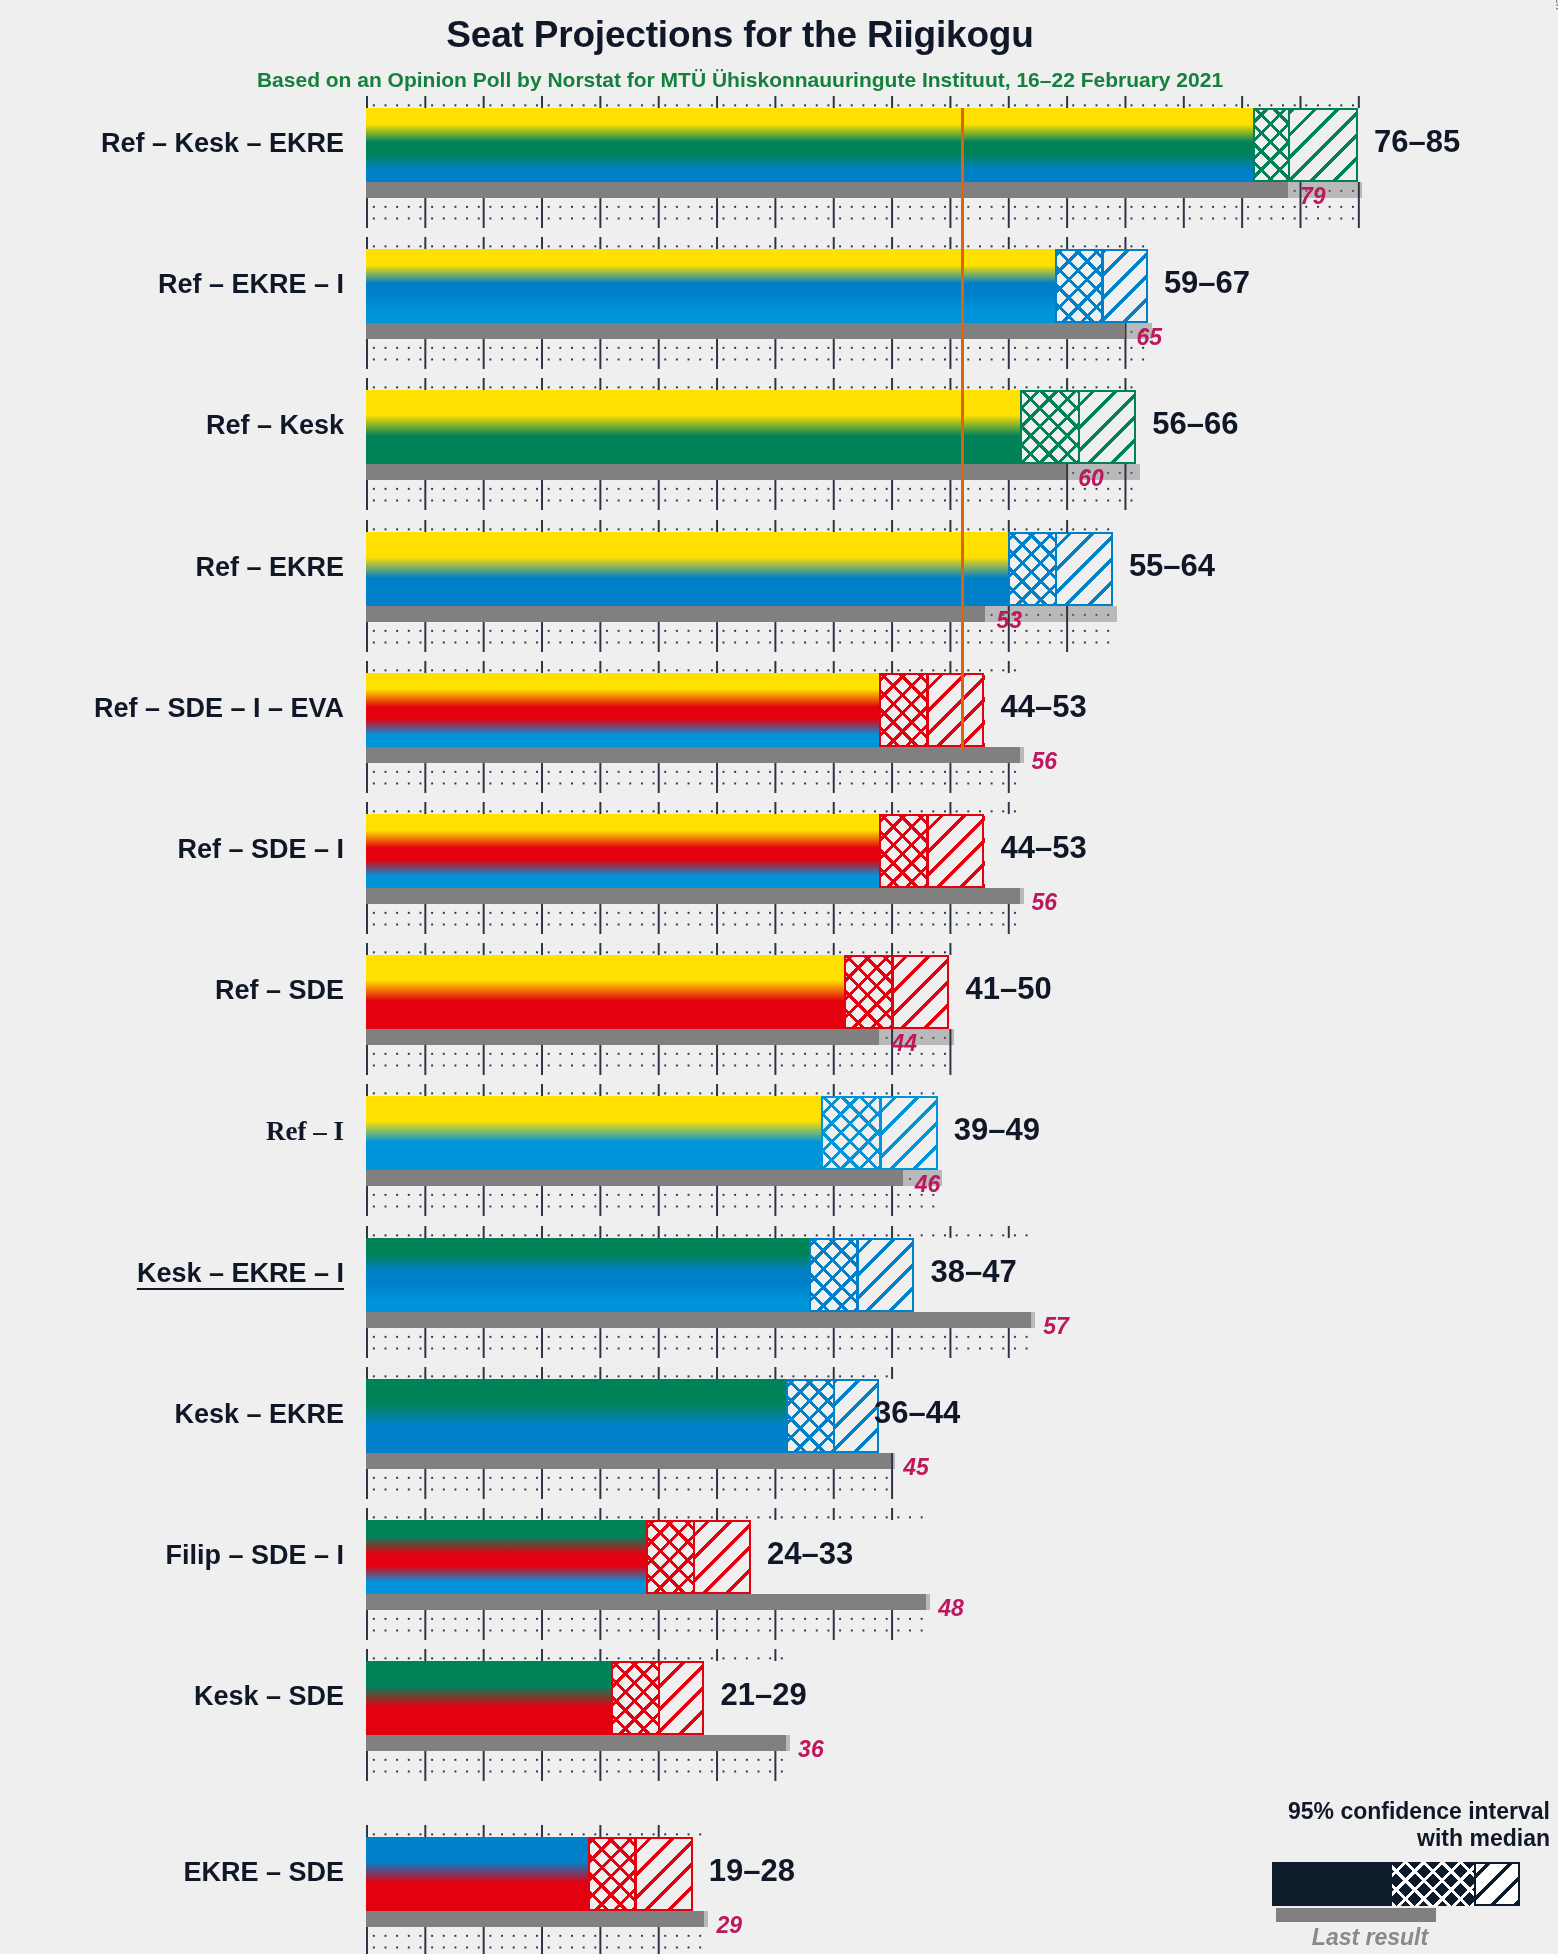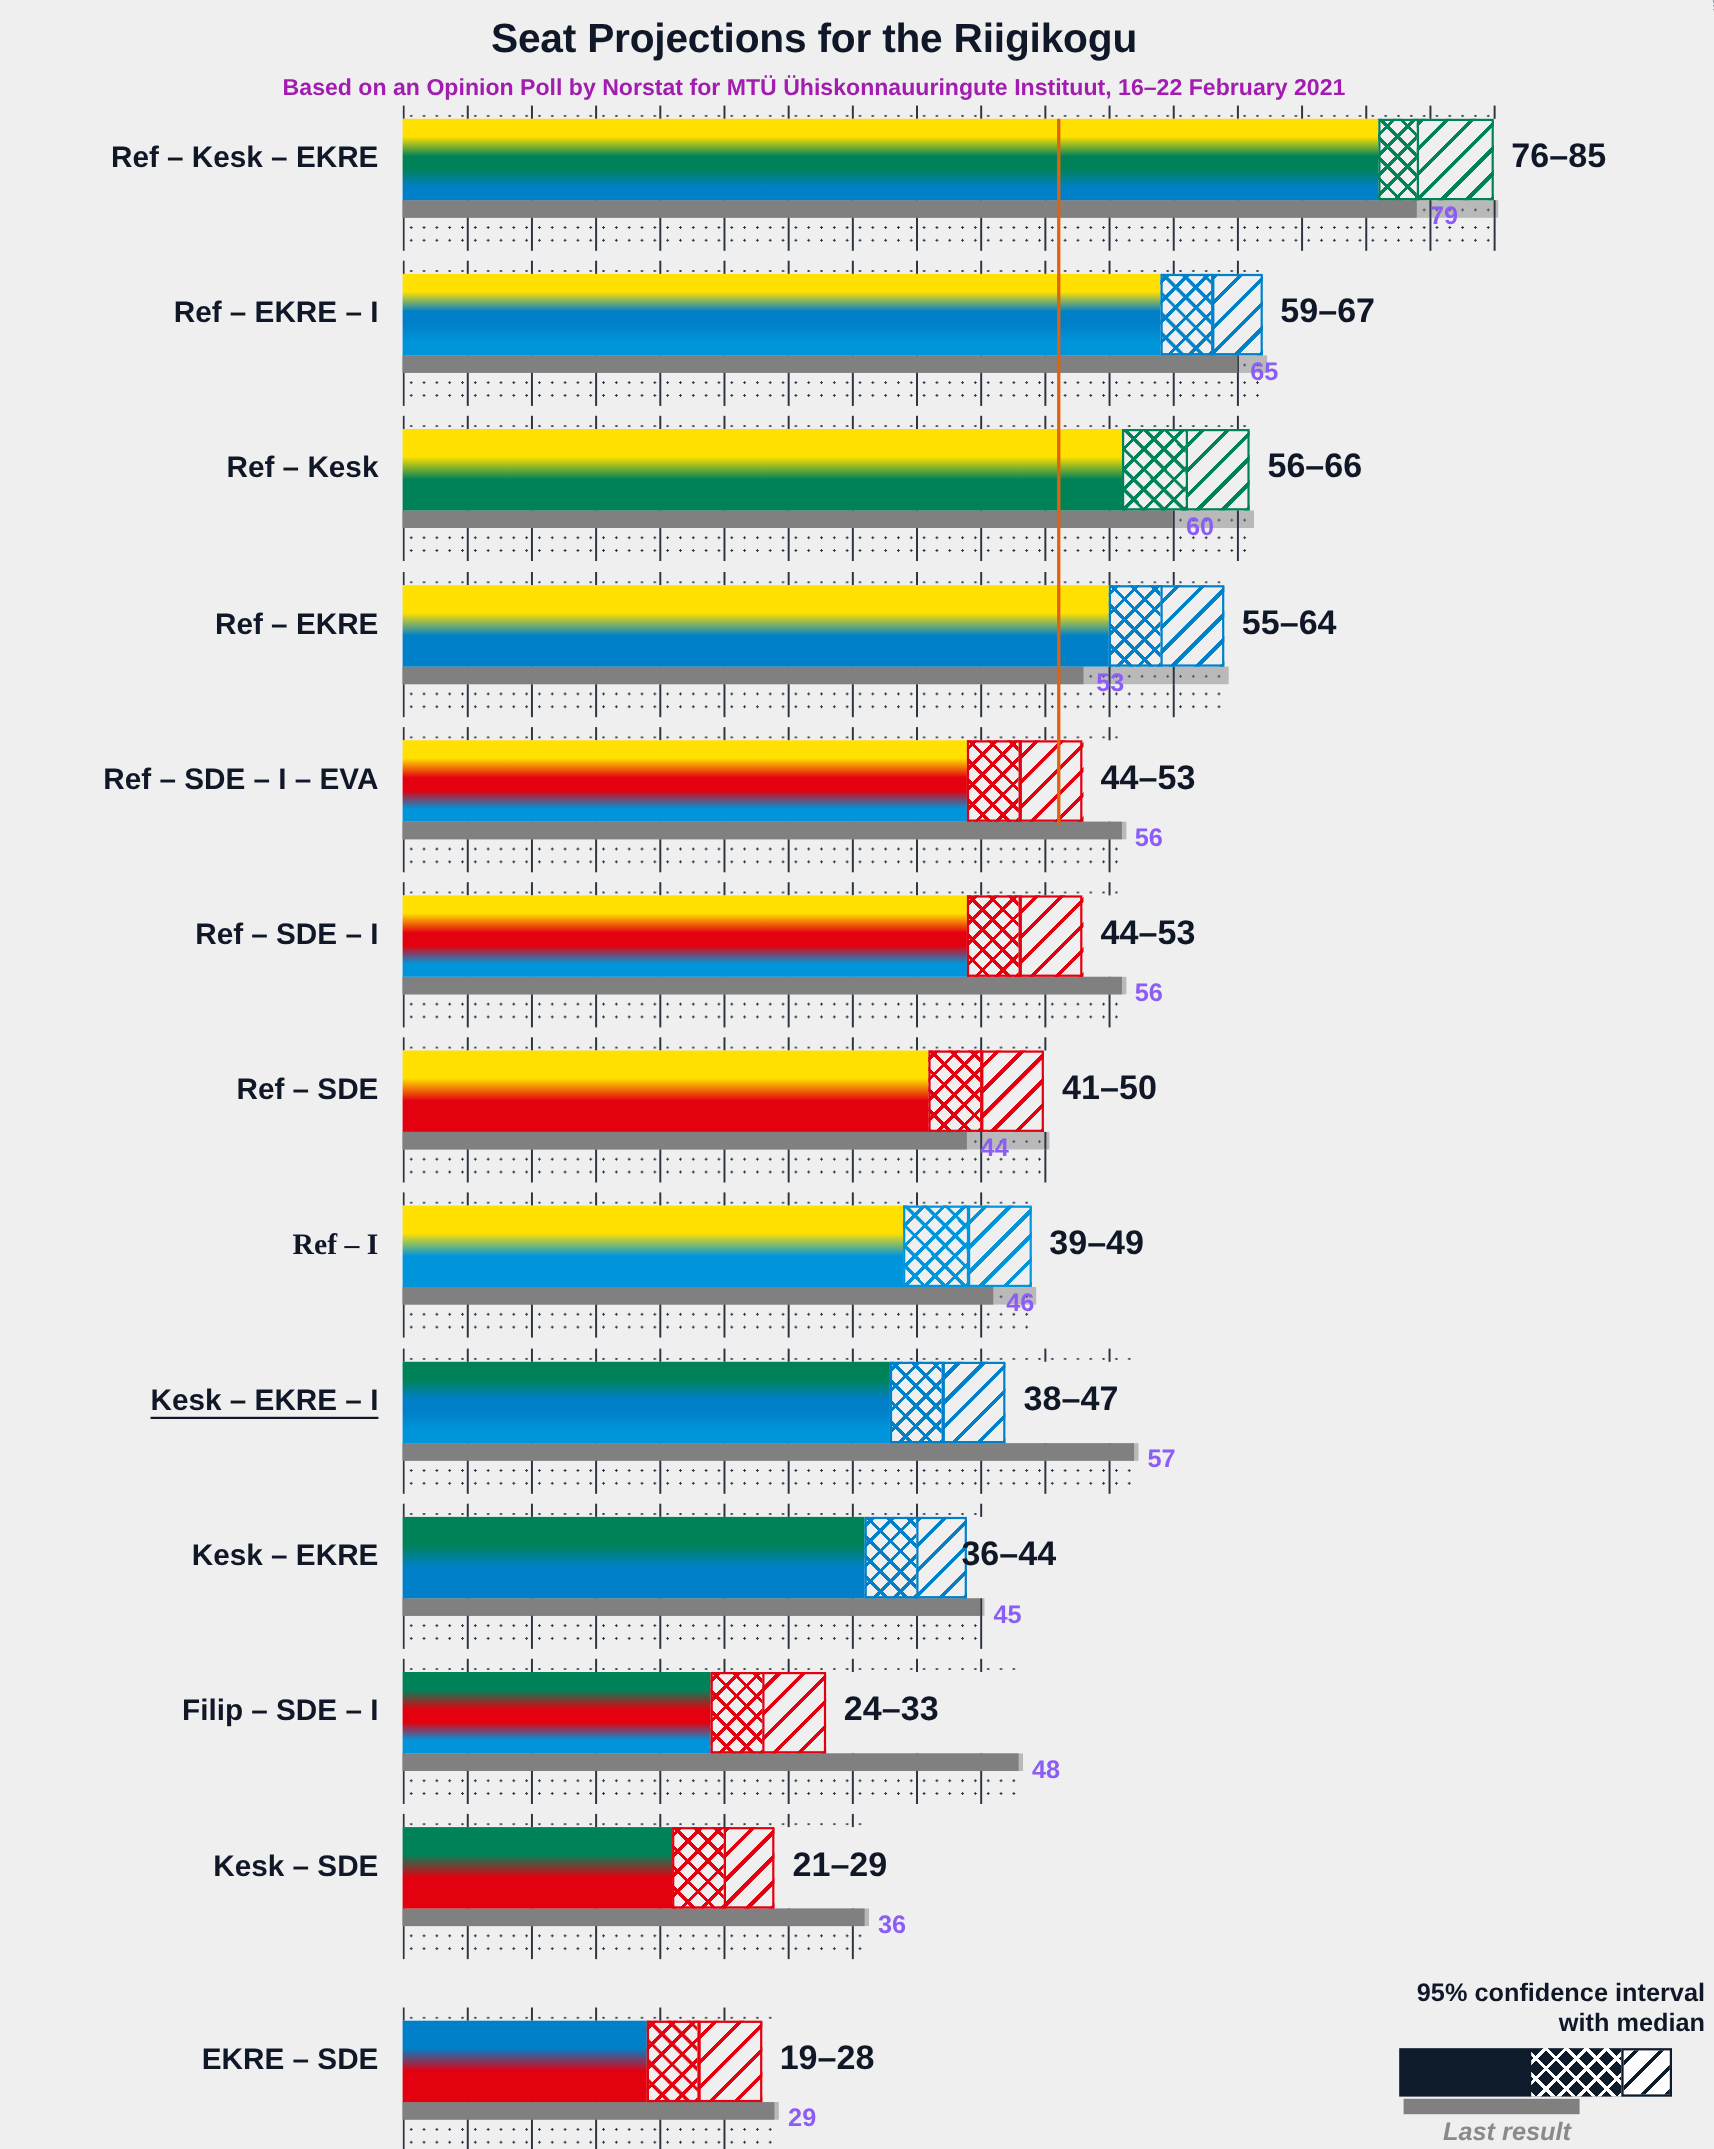--- a/index.html
+++ b/index.html
@@ -15,21 +15,21 @@
   #title{
     position:absolute;left:0;top:14px;width:1480px;
     text-align:center;
     font-size:37px;font-weight:bold;letter-spacing:-0.2px;
     color:#101828;
   }
   #subtitle{
     position:absolute;left:0;top:68px;width:1480px;
     text-align:center;
     font-size:21px;font-weight:bold;
-    color:#a21caf;
+    color:#15803d;
   }
   #copyright{
     position:absolute;right:4px;top:4px;
     font-size:11px;color:#5a6472;
     transform-origin:right top;
     transform:rotate(90deg) translateX(6px) translateY(-12px);
     white-space:nowrap;
   }
   
   #chart{
@@ -64,22 +64,22 @@
     background-color:#b9b9b9;
     background-image:
       radial-gradient(#4a5260 0.9px, transparent 1.1px),
       linear-gradient(to right,#2b3442 0,#2b3442 1.6px,transparent 1.6px);
     background-size: 11.67px 11.67px, 58.35px 100%;
     background-position: 2px 3px, 0 0;
   }
 
   .lastbar{position:absolute;background:#808080;}
   .lastval{
-    position:absolute;font-size:23px;font-weight:bold;
-    color:#8b5cf6;white-space:nowrap;
+    position:absolute;font-size:23px;font-style:italic;font-weight:bold;
+    color:#be185d;white-space:nowrap;
   }
   .solid{position:absolute;left:0;top:0;height:100%;}
 
   .cross{
     position:absolute;top:0;height:100%;
     background-color:transparent;
   }
   .diag{
     position:absolute;top:0;height:100%;
   }

